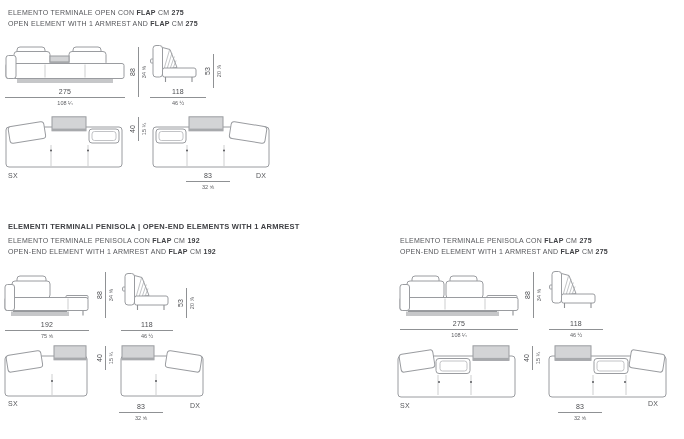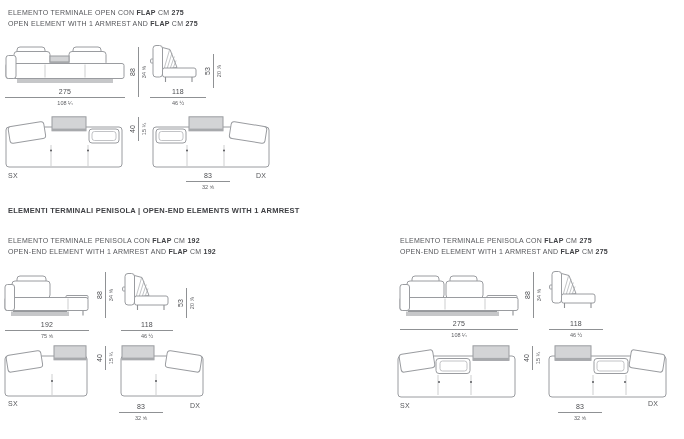--- a/index.html
+++ b/index.html
@@ -1,20 +1,20 @@
 <!DOCTYPE html>
 <html><head>
 <meta charset="utf-8">
 <style>
   html,body{margin:0;padding:0;background:#fff;}
   #canvas{position:relative;width:684px;height:439px;background:#fff;overflow:hidden;
           font-family:"Liberation Sans",sans-serif;color:#515256;}
   .sec-header{position:absolute;font-size:7px;line-height:10.5px;letter-spacing:.25px;color:#55565a;white-space:nowrap;}
   .sec-header b{color:#3f4044;}
-  .divider{position:absolute;font-size:7.5px;font-weight:bold;letter-spacing:.25px;color:#3f4044;white-space:nowrap;}
+  .divider{position:absolute;font-size:7.5px;font-weight:bold;letter-spacing:.25px;color:#3f4044;white-space:nowrap;margin-top:16px;}
   .lbl{position:absolute;font-size:7px;letter-spacing:.3px;color:#55565a;}
   .dim{position:absolute;display:flex;flex-direction:column;align-items:center;}
   .dim .cm{font-size:7px;line-height:8px;color:#4c4d51;letter-spacing:.2px;white-space:nowrap;}
   .dim .rule{align-self:stretch;height:0;border-top:1px solid #8f9194;margin:1px 0 1.5px 0;}
   .dim .inch{font-size:5.5px;line-height:6px;color:#5d5e62;white-space:nowrap;}
   .dim.v{transform:rotate(-90deg);transform-origin:0 0;}
   svg.draw{position:absolute;overflow:visible;}
   .ln{fill:#fff;stroke:#9a9ca0;stroke-width:1;}
   .lnn{fill:none;stroke:#b3b4b7;stroke-width:.8;}
   .hatch{fill:none;stroke:#a8aaad;stroke-width:.7;}

